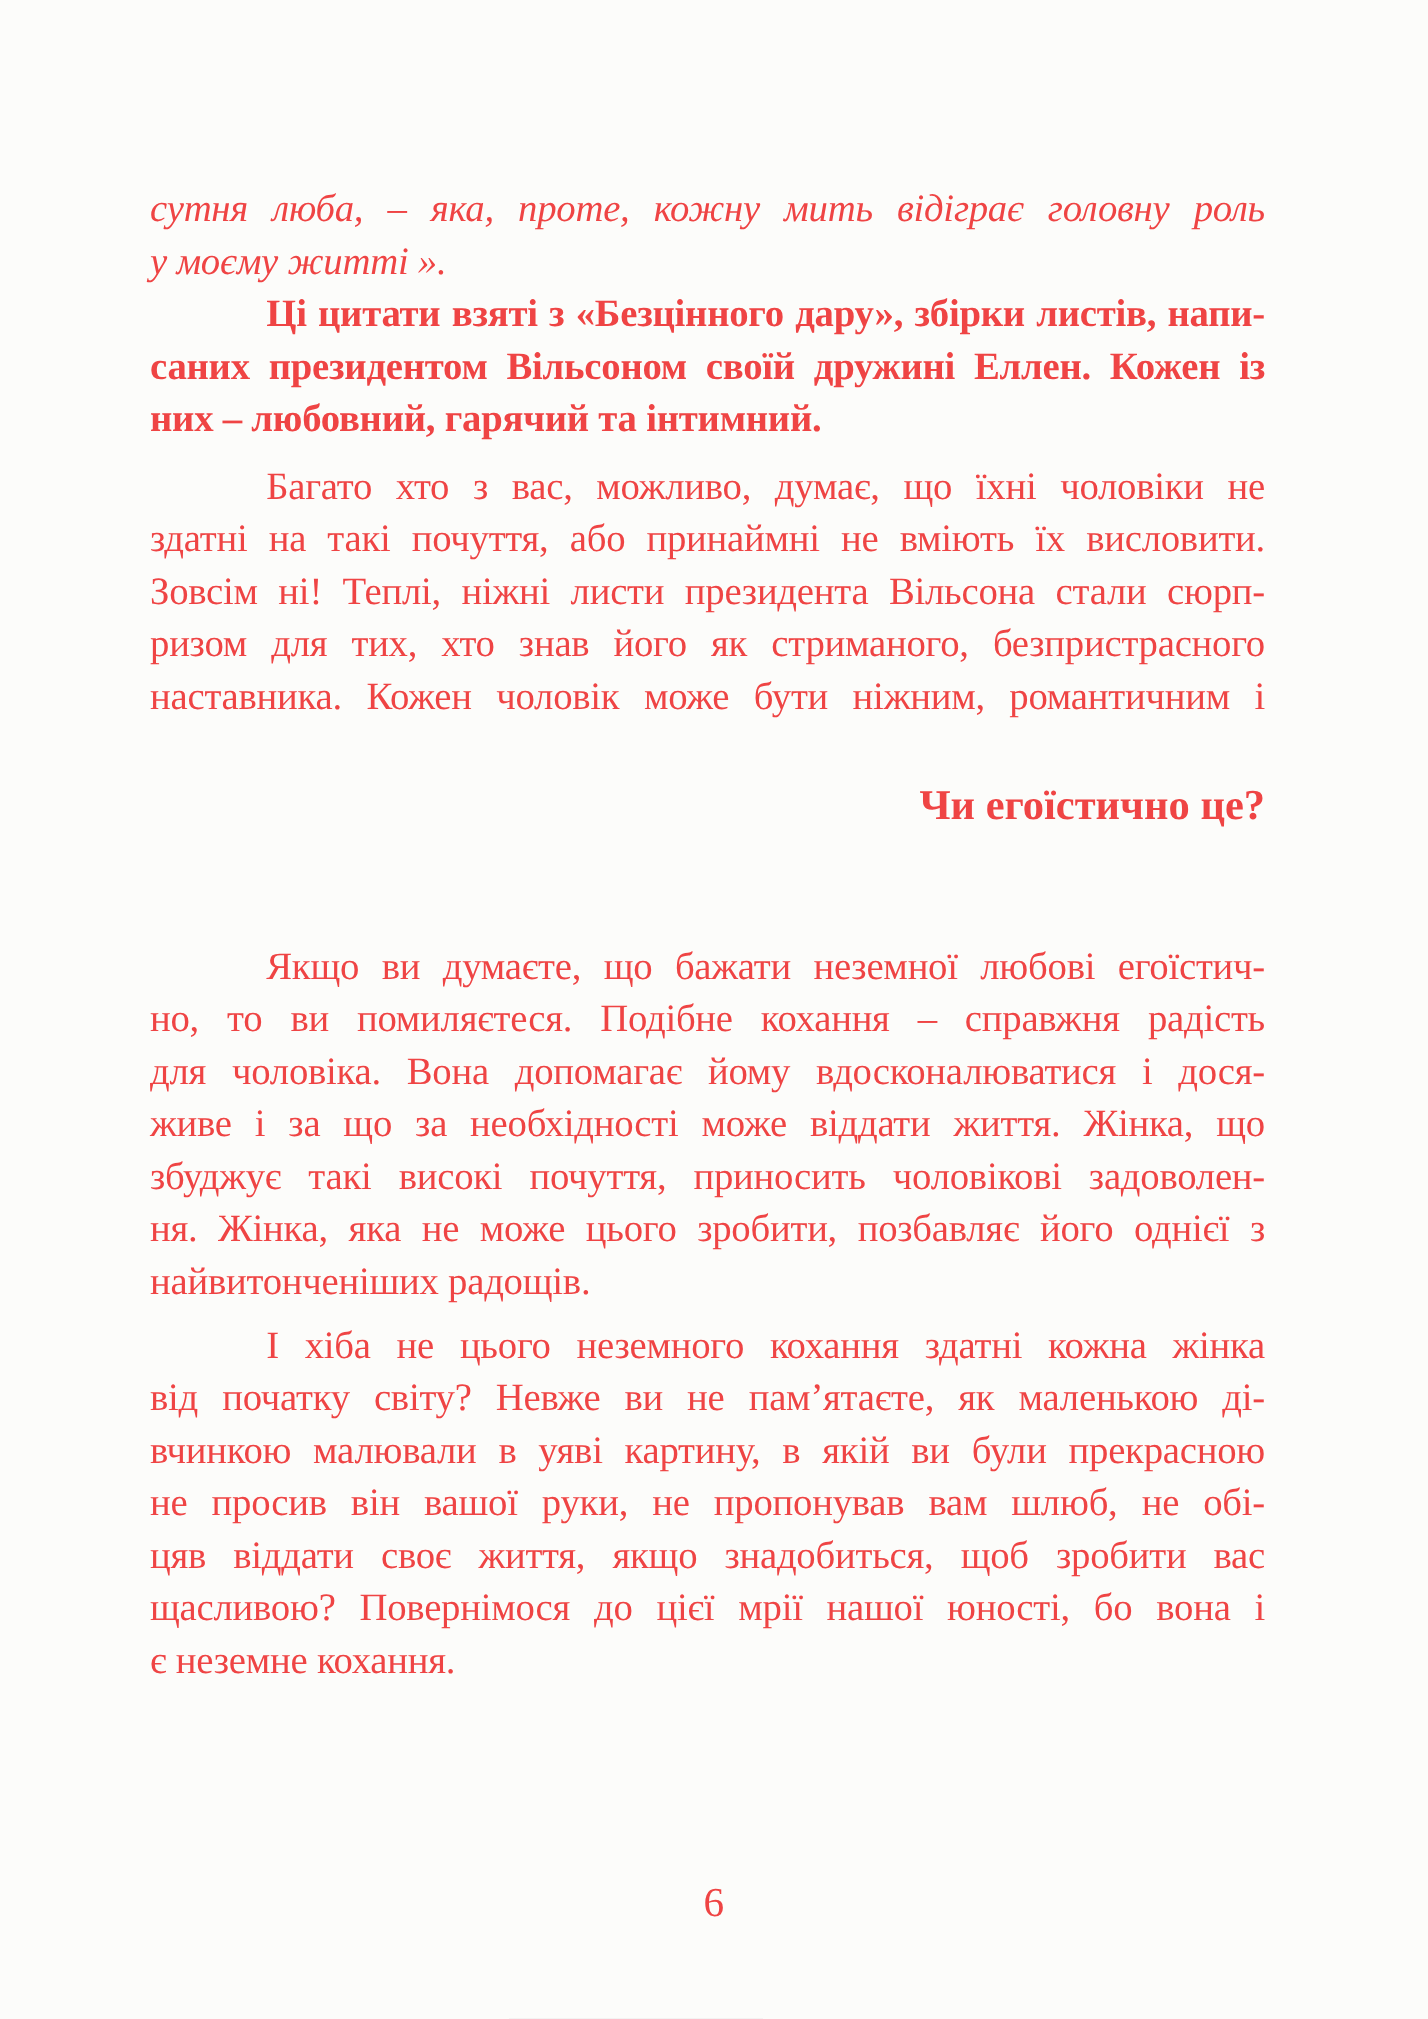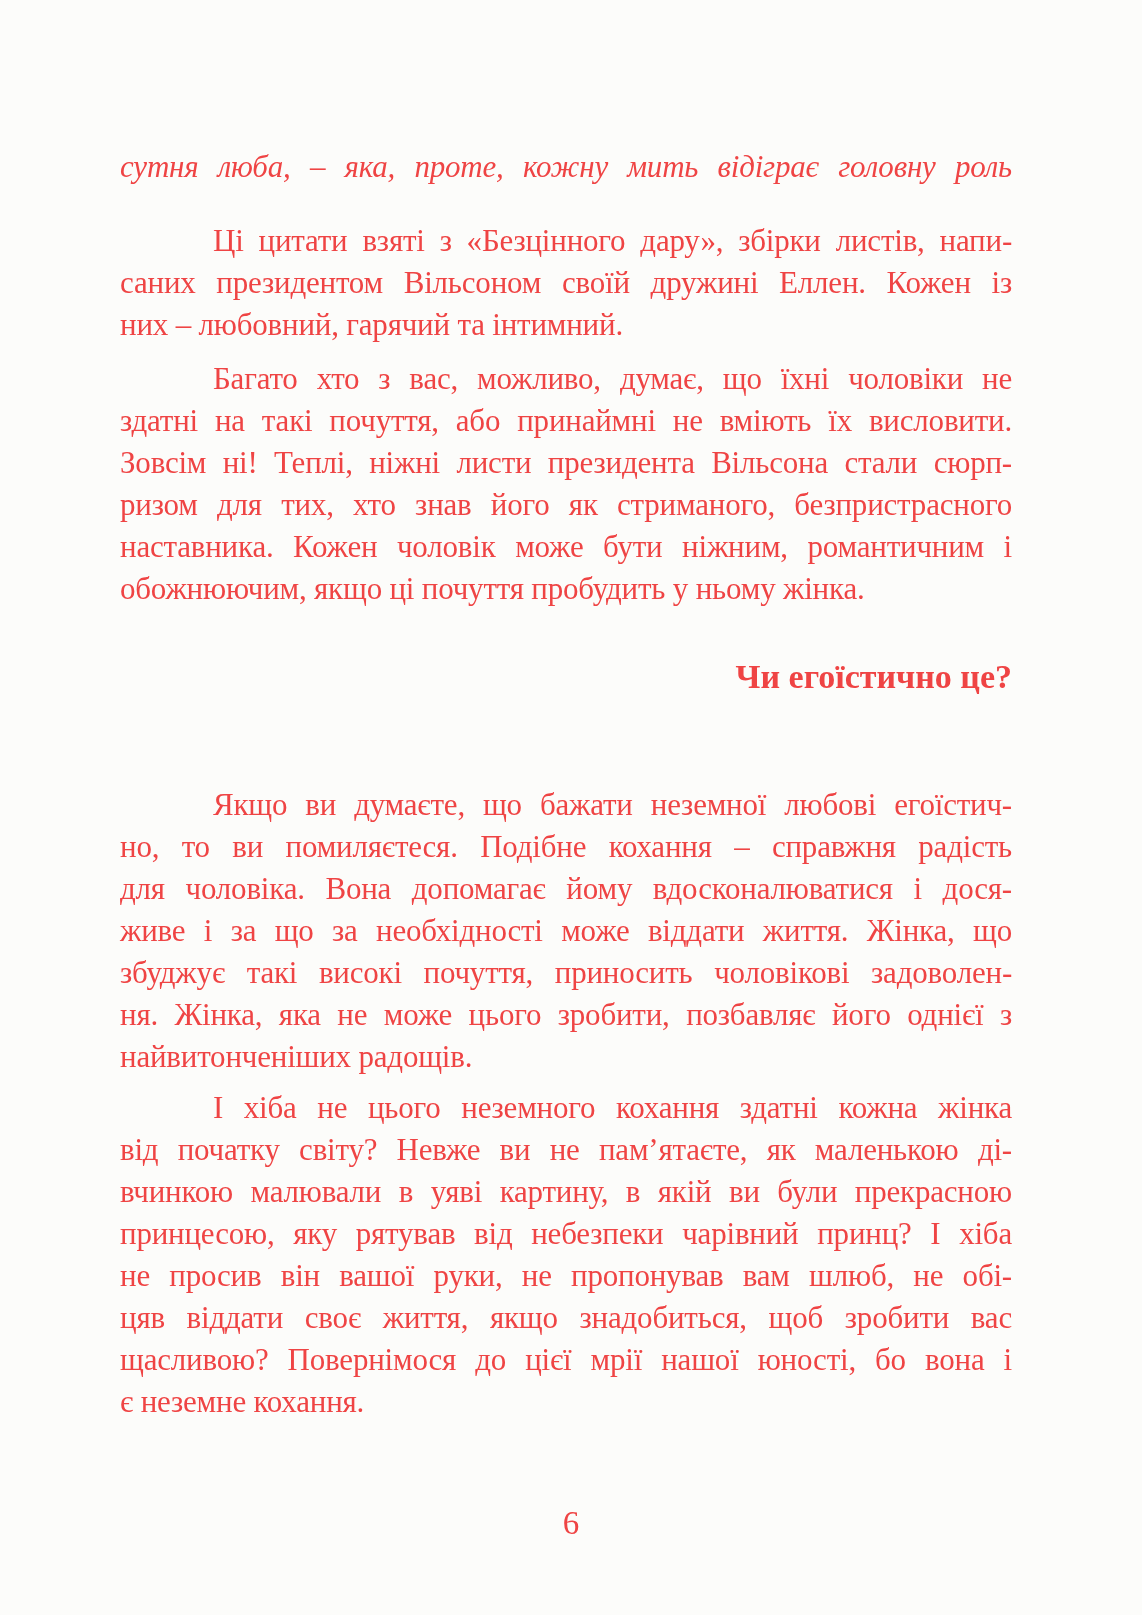--- a/index.html
+++ b/index.html
@@ -49,21 +49,21 @@
   .heading {
     font-size: 34px;
     line-height: 42px;
     font-weight: bold;
     padding-left: 95px;
     letter-spacing: 0;
     text-align: right;
   }
   
   .pblock:nth-child(1) { margin-top: 0; }
-  .pblock:nth-child(2) { margin-top: 32px; }
+  .pblock:nth-child(2) { margin-top: 0; font-weight: bold; }
   .pblock:nth-child(3) { margin-top: 12px; }
   .pblock:nth-child(4) { margin-top: 46px; }
   .pblock:nth-child(5) { margin-top: 86px; }
   .pblock:nth-child(6) { margin-top: 9px; }
   .page-number {
     position: absolute;
     top: 1502px;
     left: 0;
     width: 100%;
     text-align: center;
@@ -71,49 +71,48 @@
     line-height: 42px;
   }
 </style>
 </head>
 <body>
 
 <div class="page">
   <div class="text-block">
       <div class="pblock para italic">
         <div class="line">сутня люба, – яка, проте, кожну мить відіграє головну роль</div>
+        <div class="line last">у моєму житті ».</div>
       </div>
       <div class="pblock para indent">
         <div class="line">Ці цитати взяті з «Безцінного дару», збірки листів, напи-</div>
         <div class="line">саних президентом Вільсоном своїй дружині Еллен. Кожен із</div>
         <div class="line last">них – любовний, гарячий та інтимний.</div>
       </div>
       <div class="pblock para indent">
         <div class="line">Багато хто з вас, можливо, думає, що їхні чоловіки не</div>
         <div class="line">здатні на такі почуття, або принаймні не вміють їх висловити.</div>
         <div class="line">Зовсім ні! Теплі, ніжні листи президента Вільсона стали сюрп-</div>
         <div class="line">ризом для тих, хто знав його як стриманого, безпристрасного</div>
         <div class="line">наставника. Кожен чоловік може бути ніжним, романтичним і</div>
-        <div class="line last">обожнюючим, якщо ці почуття пробудить у ньому жінка.</div>
       </div>
       <div class="pblock heading">Чи егоїстично це?</div>
       <div class="pblock para indent">
         <div class="line">Якщо ви думаєте, що бажати неземної любові егоїстич-</div>
         <div class="line">но, то ви помиляєтеся. Подібне кохання – справжня радість</div>
         <div class="line">для чоловіка. Вона допомагає йому вдосконалюватися і дося-</div>
         <div class="line">живе і за що за необхідності може віддати життя. Жінка, що</div>
         <div class="line">збуджує такі високі почуття, приносить чоловікові задоволен-</div>
         <div class="line">ня. Жінка, яка не може цього зробити, позбавляє його однієї з</div>
         <div class="line last">найвитонченіших радощів.</div>
       </div>
       <div class="pblock para indent">
         <div class="line">І хіба не цього неземного кохання здатні кожна жінка</div>
         <div class="line">від початку світу? Невже ви не пам’ятаєте, як маленькою ді-</div>
         <div class="line">вчинкою малювали в уяві картину, в якій ви були прекрасною</div>
-        <div class="line">принцесою, яку рятував від небезпеки чарівний принц? І хіба</div>
         <div class="line">не просив він вашої руки, не пропонував вам шлюб, не обі-</div>
         <div class="line">цяв віддати своє життя, якщо знадобиться, щоб зробити вас</div>
         <div class="line">щасливою? Повернімося до цієї мрії нашої юності, бо вона і</div>
         <div class="line last">є неземне кохання.</div>
       </div>
     </div>
   <div class="page-number">6</div>
 </div>
 
 </body></html>

